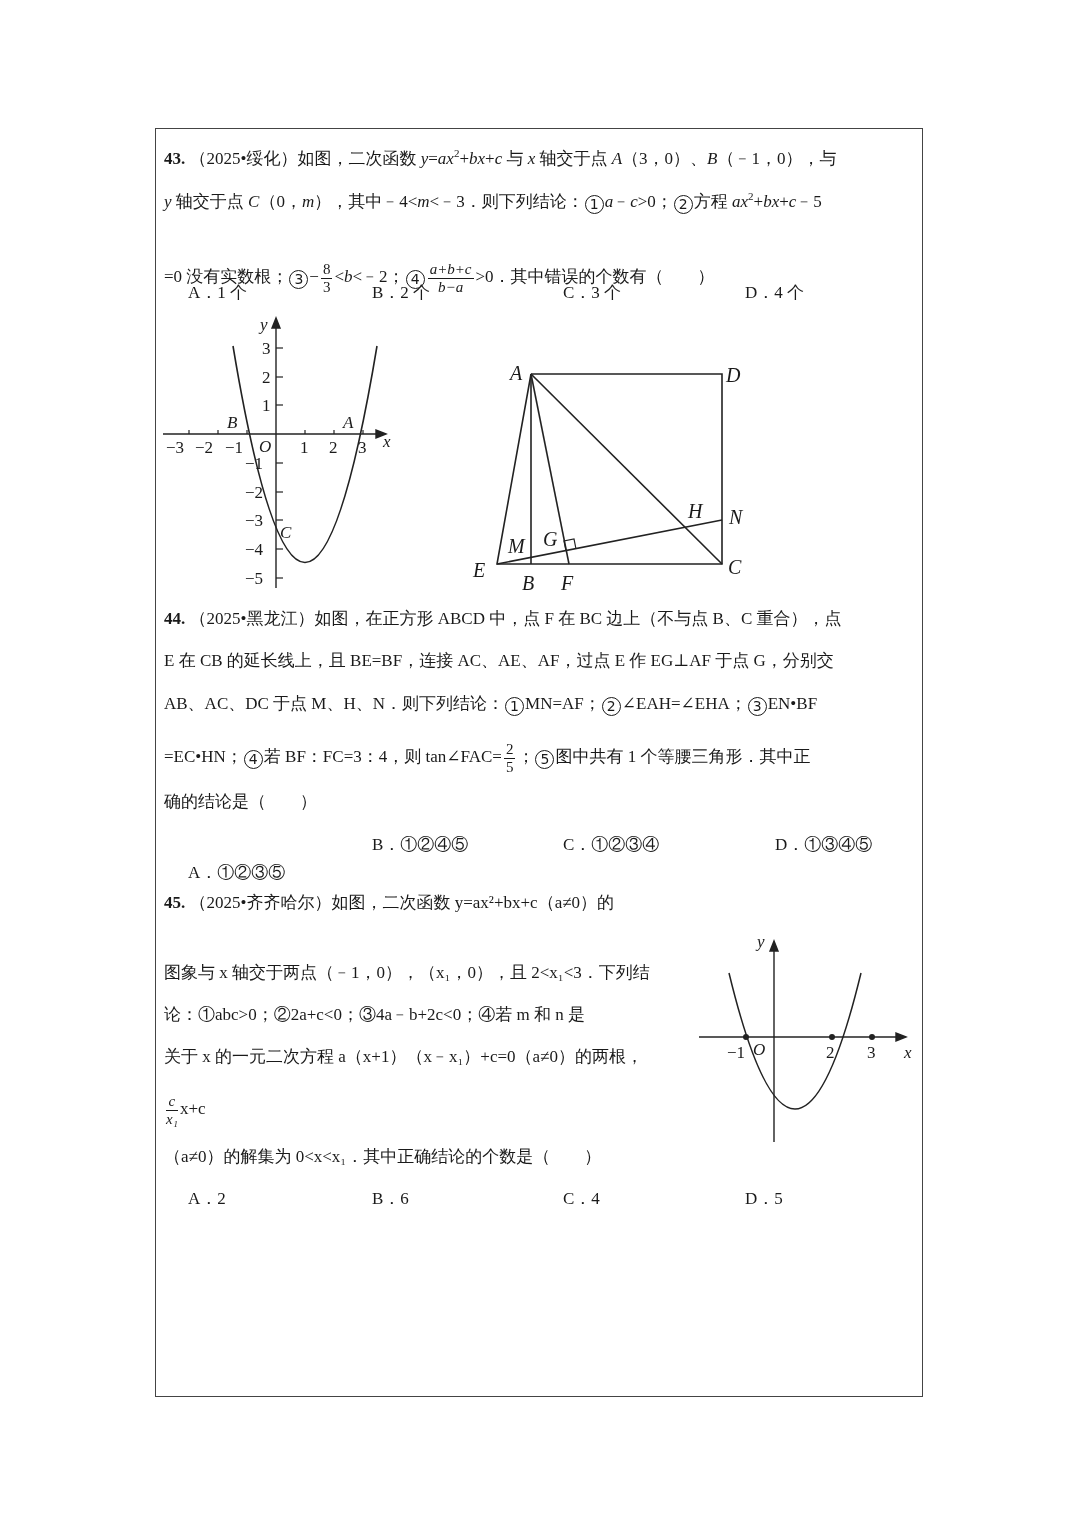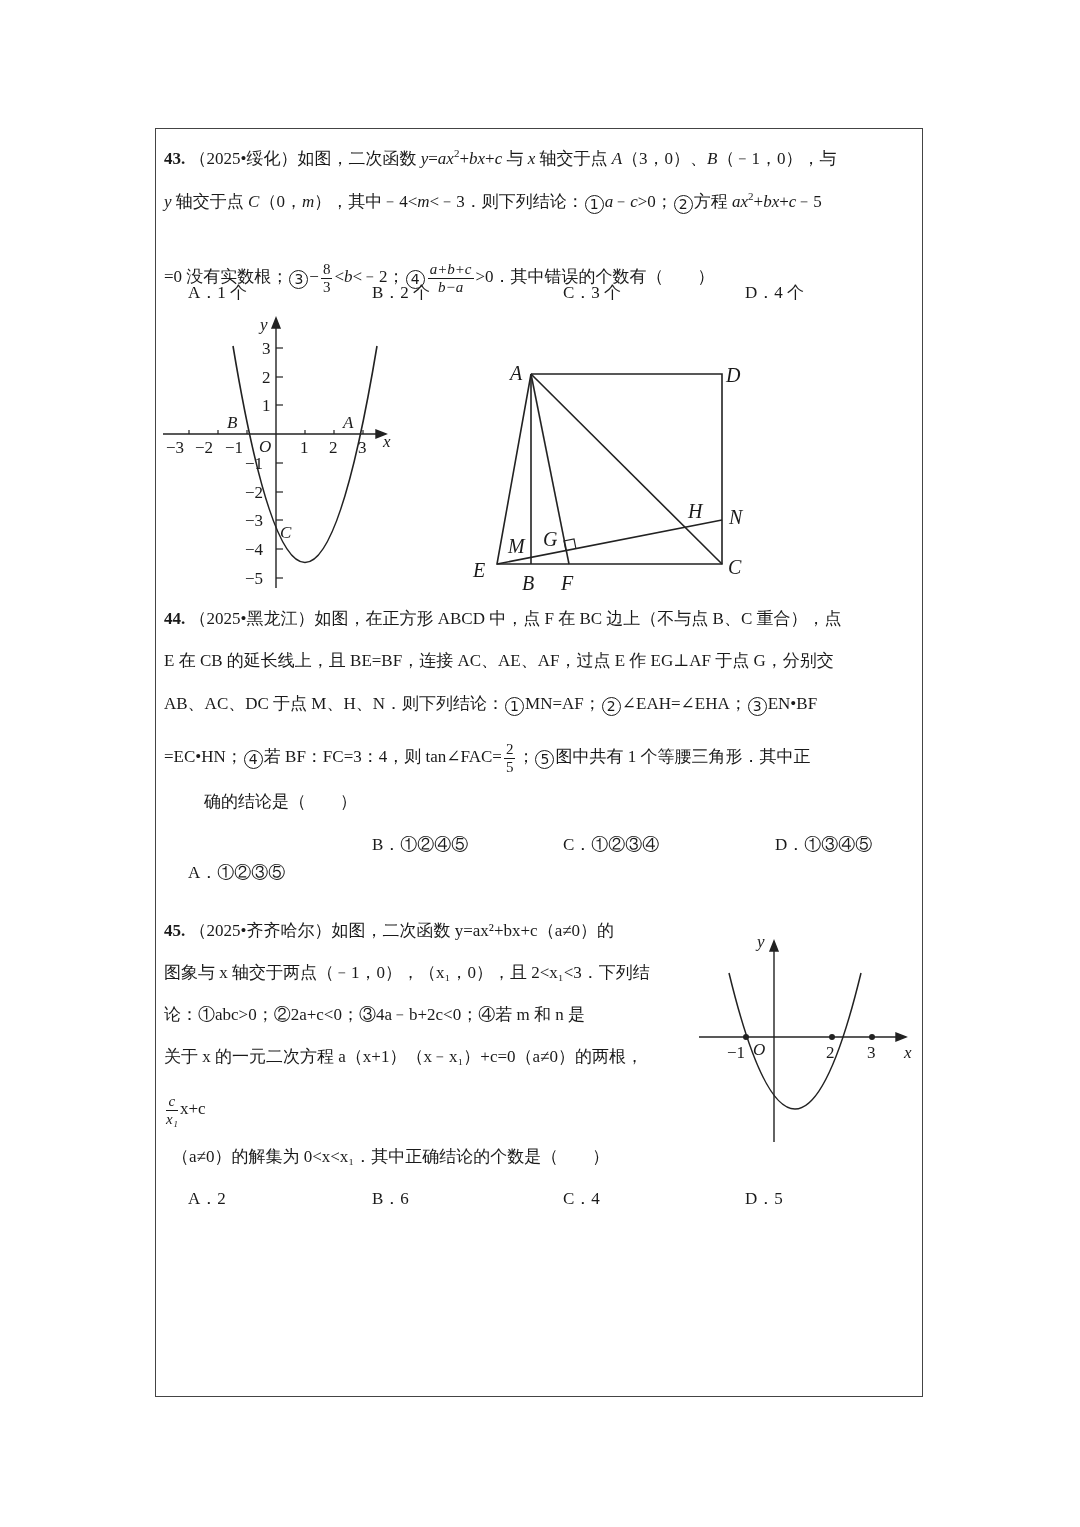--- a/index.html
+++ b/index.html
@@ -115,37 +115,37 @@
   <span class="qnum">44.</span>
   <span>（2025•黑龙江）</span><span>如图，在正方形 ABCD 中，点 F 在 BC 边上（不与点 B、C 重合），点</span>
 </div>
 <div class="line" style="top:650px;">E 在 CB 的延长线上，且 BE=BF，连接 AC、AE、AF，过点 E 作 EG⊥AF 于点 G，分别交</div>
 <div class="line" style="top:693px;">
   <span>AB、AC、DC 于点 M、H、N．则下列结论：</span><span class="circ">1</span><span>MN=AF；</span><span class="circ">2</span><span>∠EAH=∠EHA；</span><span class="circ">3</span><span>EN•BF</span>
 </div>
 <div class="line" style="top:741px;">
   <span>=EC•HN；</span><span class="circ">4</span><span>若 BF：FC=3：4，则 tan∠FAC=</span><span class="frac"><span class="num">2</span><span>5</span></span><span>；</span><span class="circ">5</span><span>图中共有 1 个等腰三角形．其中正</span>
 </div>
-<div class="line" style="top:791px;margin-left:40px;">确的结论是（　　）</div>
+<div class="line" style="top:791px;">确的结论是（　　）</div>
 <div class="opt" style="left:188px;top:862px;">A．①②③⑤</div>
 <div class="opt" style="left:372px;top:834px;">B．①②④⑤</div>
 <div class="opt" style="left:563px;top:834px;">C．①②③④</div>
 <div class="opt" style="left:745px;top:834px;margin-left:30px;">D．①③④⑤</div>
 
-<div class="line" style="top:920px;">
+<div class="line" style="top:892px;">
   <span class="qnum">45.</span>
   <span>（2025•齐齐哈尔）</span><span>如图，二次函数 y=ax²+bx+c（a≠0）的</span>
 </div>
 <div class="line" style="top:962px;">图象与 x 轴交于两点（﹣1，0），（x₁，0），且 2&lt;x₁&lt;3．下列结</div>
 <div class="line" style="top:1004px;">论：①abc&gt;0；②2a+c&lt;0；③4a﹣b+2c&lt;0；④若 m 和 n 是</div>
 <div class="line" style="top:1046px;text-align:right;">关于 x 的一元二次方程 a（x+1）（x﹣x₁）+c=0（a≠0）的两根，</div>
 <div class="line" style="top:1093px;">
   <span class="frac" style="font-style:italic"><span class="num">c</span><span>x₁</span></span><span>x+c</span>
 </div>
-<div class="line" style="top:1146px;margin-left:8px;">（a≠0）的解集为 0&lt;x&lt;x₁．其中正确结论的个数是（　　）</div>
+<div class="line" style="top:1146px;">（a≠0）的解集为 0&lt;x&lt;x₁．其中正确结论的个数是（　　）</div>
 <div class="opt" style="left:188px;top:1188px;">A．2</div>
 <div class="opt" style="left:372px;top:1188px;">B．6</div>
 <div class="opt" style="left:563px;top:1188px;">C．4</div>
 <div class="opt" style="left:745px;top:1188px;">D．5</div>
 
 <svg style="left:695px;top:925px;" width="230" height="230" viewBox="695 925 230 230">
   <g stroke="#222" stroke-width="1.4" fill="none">
     <line x1="699" y1="1037" x2="900" y2="1037"></line>
     <polygon points="906,1037 896,1033 896,1041" fill="#222"></polygon>
     <line x1="774" y1="1142" x2="774" y2="947"></line>

